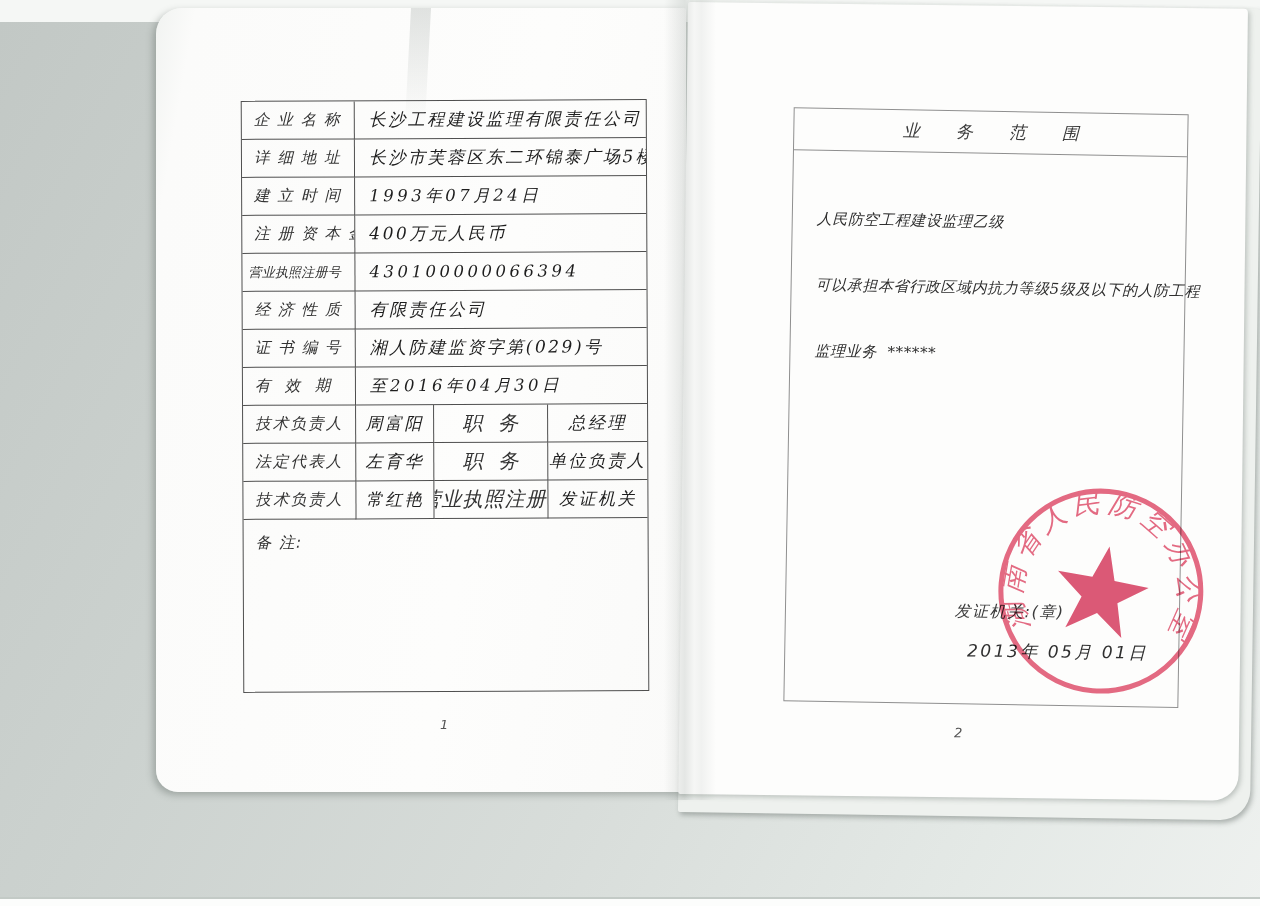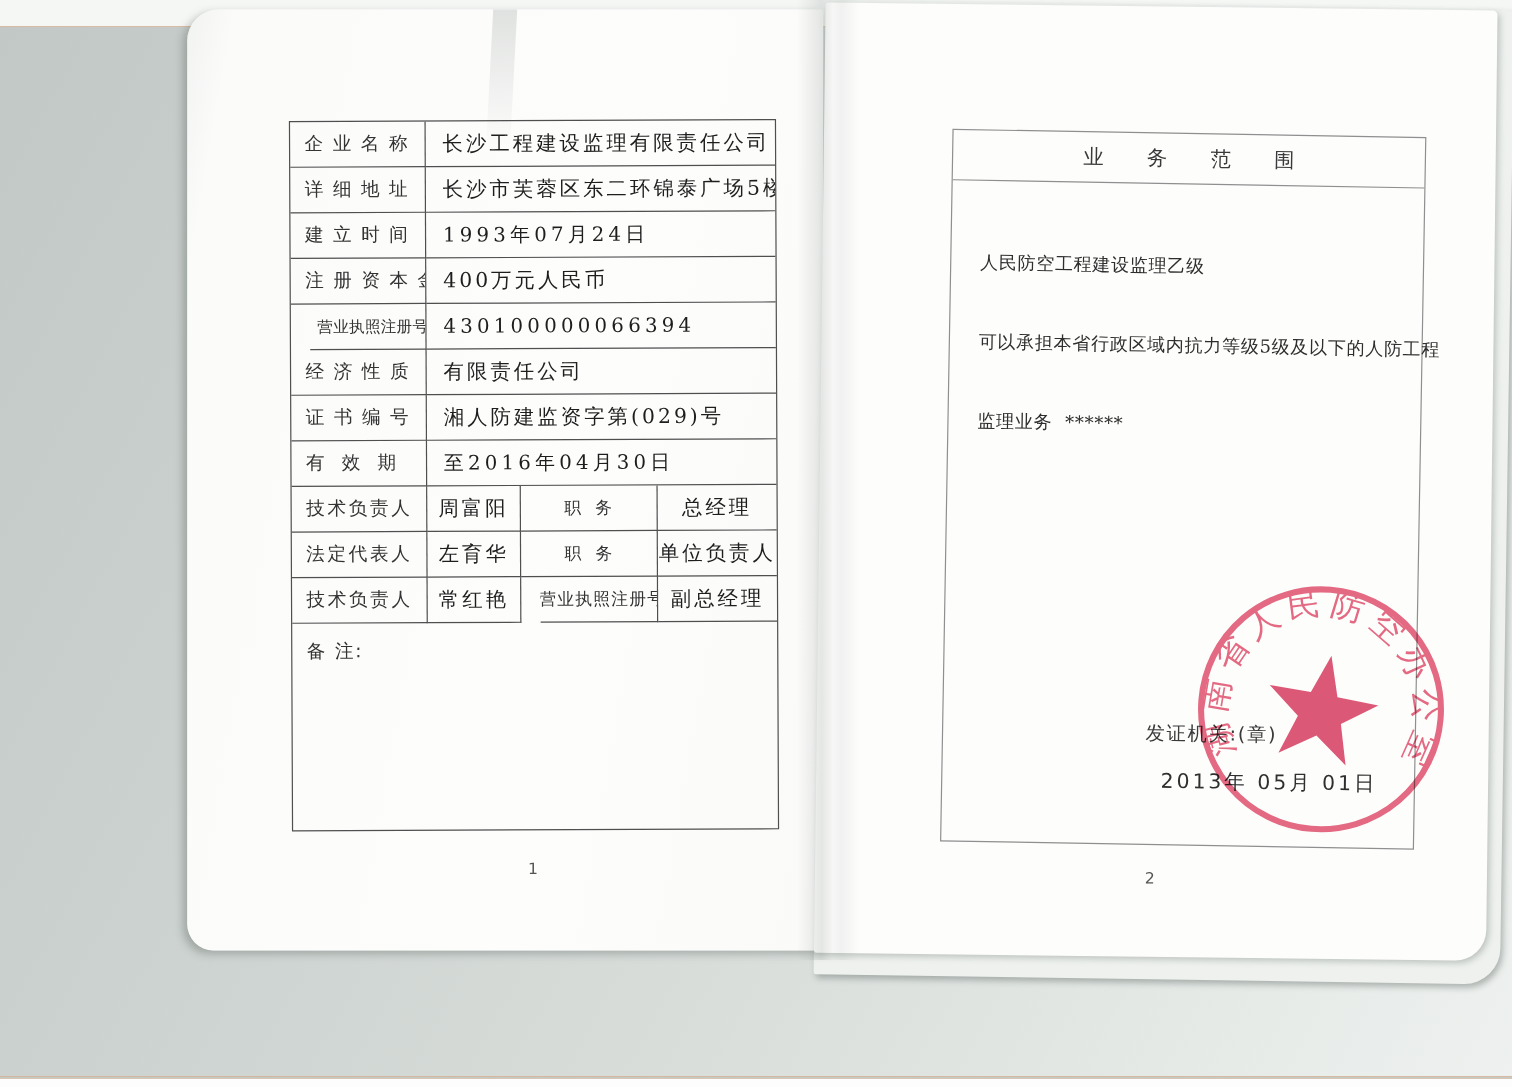--- a/index.html
+++ b/index.html
@@ -1,17 +1,17 @@
 <!DOCTYPE html>
 <html><head>
 <meta charset="utf-8">
 <style>
   html,body{margin:0;padding:0;background:#ffffff;}
   .scan{position:relative;width:1260px;height:906px;overflow:hidden;
-        background:#f97316;font-family:"DejaVu Sans",sans-serif;}
+        background:#7dd3fc;font-family:"DejaVu Sans",sans-serif;font-style:italic;}
 
   
   .bg-gray{position:absolute;left:0;top:22px;width:1267px;height:875px;
     background:linear-gradient(118deg,#c2c8c5 0%,#ccd2cf 30%,#d8ddda 58%,#e4e9e6 82%,#eef1ef 100%);
     border-bottom:2px solid #c3cac6;}
   .top-strip{position:absolute;left:0;top:0;width:1267px;height:22px;background:#f5f7f5;}
   .bottom-strip{position:absolute;left:0;top:899px;width:1267px;height:7px;background:#fcfdfc;}
 
   
   .back-cover{position:absolute;left:690px;top:0;width:572px;height:812px;
@@ -39,26 +39,26 @@
     display:grid;grid-template-columns:113px 78px 114px 99px;
     grid-template-rows:repeat(11,38px) 172px;
     border:1.4px solid #4f4f4f;transform:rotate(-0.25deg);}
   .c{border-right:1px solid #4f4f4f;border-bottom:1px solid #4f4f4f;
      display:flex;align-items:center;overflow:hidden;}
   .span3{grid-column:2/5;border-right:none;}
   .last{border-right:none;}
   .remark{grid-column:1/5;border-right:none;border-bottom:none;align-items:flex-start;padding-top:13px;}
   .lblc{white-space:pre;font-size:15.5px;color:#333;letter-spacing:1.5px;padding-left:12px;}
   .tight{letter-spacing:2.2px;}
-  .sm{font-size:13px;letter-spacing:0.2px;padding-left:6px;margin-left:16px;}
+  .sm{font-size:13px;letter-spacing:0.2px;padding-left:6px;}
   .valc{font-family:"DejaVu Serif",serif;font-size:17px;color:#1e1e1e;
         letter-spacing:2.5px;padding-left:14px;white-space:pre;}
   .num{font-size:16.5px;letter-spacing:3.5px;}
   .ctr{justify-content:center;padding-left:0;}
-  .midlbl{white-space:pre;font-size:14px;color:#333;letter-spacing:1px;justify-content:center;}
+  .midlbl{white-space:pre;font-size:20px;color:#333;letter-spacing:1px;justify-content:center;}
   .pageno{position:absolute;font-size:13px;color:#555;letter-spacing:1px;}
   .pageno-left{left:284px;top:709px;}
   .pageno-right{left:275px;top:720px;}
 
   
   .scope-box{position:absolute;left:107px;top:104px;width:393px;height:592px;
     border:1px solid #8f8f8f;transform:rotate(0.3deg);transform-origin:0 0;
     background:rgba(255,255,255,0.0);}
   .scope-title-row{height:41px;border-bottom:1px solid #8f8f8f;
     display:flex;align-items:center;justify-content:center;}
@@ -120,21 +120,21 @@
       <div class="c valc ctr last">总经理</div>
 
       <div class="c lblc tight">法定代表人</div>
       <div class="c valc ctr">左育华</div>
       <div class="c midlbl">职  务</div>
       <div class="c valc ctr last">单位负责人</div>
 
       <div class="c lblc tight">技术负责人</div>
       <div class="c valc ctr">常红艳</div>
       <div class="c midlbl sm">营业执照注册号</div>
-      <div class="c valc ctr last">副总经理</div>
+      <div class="c valc ctr last">发证机关</div>
 
       <div class="c remark lblc">备 注:</div>
     </div>
 
     <div class="pageno pageno-left">1</div>
   </div>
 
   <div class="page page-right">
 
     <div class="scope-box">

